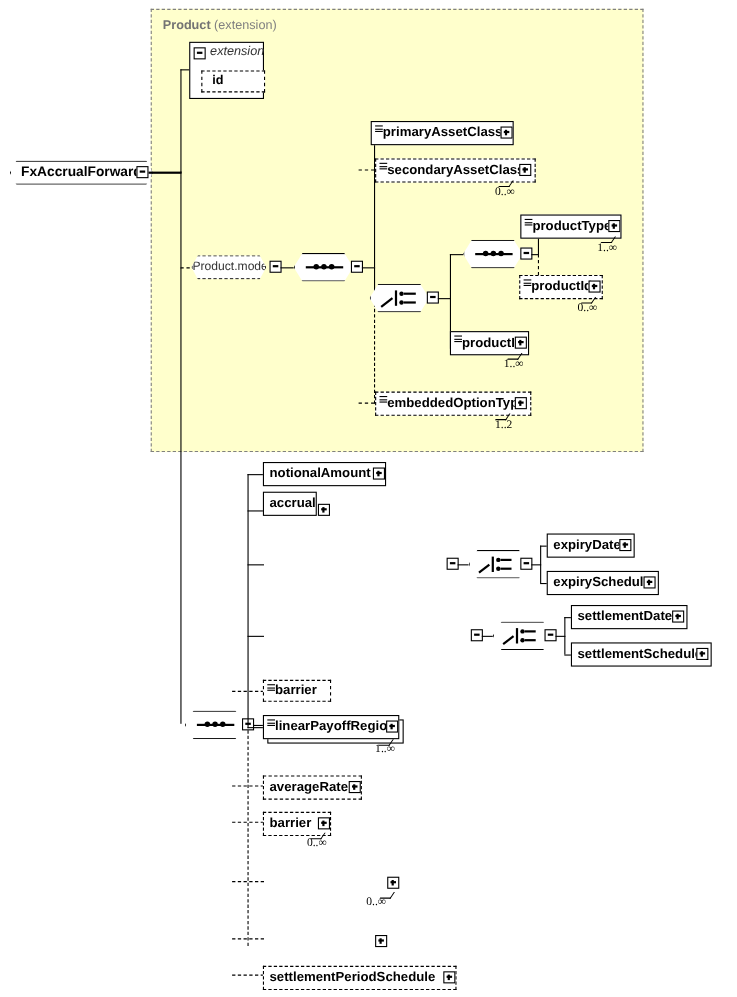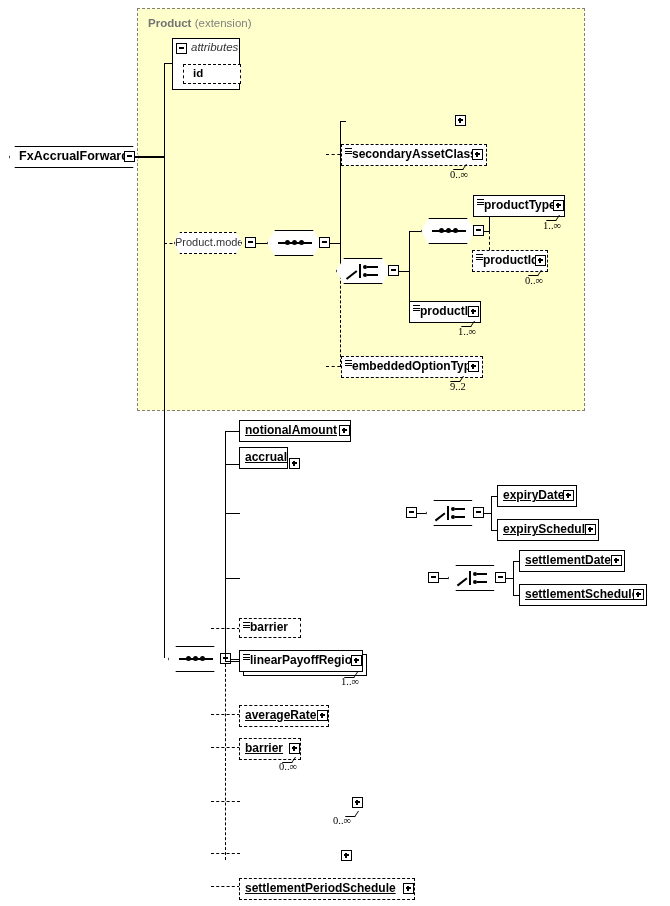--- a/index.html
+++ b/index.html
@@ -17,21 +17,21 @@
   .node{position:absolute;box-sizing:border-box;background:#fff;
         border:1.6px solid #000;height:22px;line-height:19px;
         font-size:12px;font-weight:bold;color:#000;white-space:nowrap;
         padding:0 3px 0 10px;}
   .node.dash{border-style:dashed;border-width:1.5px;}
   .node::after{content:"";position:absolute;left:3px;top:3px;width:7px;height:7px;
         background:
           linear-gradient(#000,#000) 0 0/7px 1.2px no-repeat,
           linear-gradient(#000,#000) 0 2.6px/7px 1.2px no-repeat,
           linear-gradient(#000,#000) 0 5.2px/7px 1.2px no-repeat;}
-  .node.noicon{padding-left:5px;text-decoration:underline;}
+  .node.noicon{padding-left:5px;}
   .node.noicon::after{display:none;}
   .shadow{position:absolute;background:#b3b3b3;z-index:-1;}
 
   
   .stack{position:absolute;box-sizing:border-box;background:#fff;border:1.6px solid #000;}
 
   
   .tog{position:absolute;box-sizing:border-box;width:11px;height:11px;
        border:1.5px solid #000;background:#fff;}
   .tog i{position:absolute;background:#000;}
@@ -94,21 +94,21 @@
   <div class="ln v" style="left:164px;top:63px;height:94px;"></div>
   <div class="ln h" style="left:164px;top:62.6px;width:19px;"></div>
   <div class="ln v" style="left:164px;top:156px;height:87px;"></div>
   <div class="dln h" style="left:164px;top:243px;width:14px;"></div>
 
   <div class="shadow" style="left:176px;top:42px;width:68px;height:52px;"></div>
   <div class="attrbox" style="left:172px;top:38px;width:68px;height:52px;"></div>
   <div class="tog" style="left:176px;top:43px;">
       <i class="h"></i>
     </div>
-  <div class="attrlabel" style="left:191px;top:41px;">attributes</div>
+  <div class="attrlabel" style="left:191px;top:41px;">extension</div>
   <div class="shadow" style="left:187px;top:68px;width:58px;height:20px;"></div>
   <div class="attrrow" style="left:183px;top:64px;width:58px;">id</div>
 
   <div class="shadow" style="left:178px;top:236px;width:68px;height:22px;"></div>
   <div class="oct dash" style="left:174px;top:232px;width:68px;font-size:11px;">Product.model</div>
   <div class="tog" style="left:245px;top:237px;">
       <i class="h"></i>
     </div>
   <div class="ln h" style="left:255px;top:242.6px;width:12px;"></div>
 
@@ -126,20 +126,21 @@
 
   <div class="ln v" style="left:340px;top:121px;height:122px;"></div>
   <div class="ln h" style="left:340px;top:120.6px;width:6px;"></div>
   <div class="dln h" style="left:326px;top:154px;width:20px;"></div>
   <div class="ln v" style="left:340px;top:243px;height:28px;"></div>
   <div class="ln h" style="left:340px;top:270.6px;width:6px;"></div>
   <div class="dln v" style="left:340px;top:271px;height:96px;"></div>
   <div class="dln h" style="left:326px;top:366px;width:20px;"></div>
 
   <div class="shadow" style="left:341px;top:114px;width:130px;height:22px;"></div>
+  <div class="node" style="left:337px;top:110px;width:130px;">primaryAssetClass</div>
   <div class="tog" style="left:455px;top:115px;">
       <i class="h"></i>
       <i class="v"></i>
     </div>
 
   <div class="shadow" style="left:345px;top:148px;width:146px;height:22px;"></div>
   <div class="node dash" style="left:341px;top:144px;width:146px;">secondaryAssetClass</div>
   <div class="tog" style="left:472px;top:149px;">
       <i class="h"></i>
       <i class="v"></i>
@@ -208,21 +209,21 @@
   <div class="tick" style="left:463px;top:321px;"></div>
   <div class="card" style="left:458px;top:326px;">1..∞</div>
 
   <div class="shadow" style="left:345px;top:360px;width:142px;height:22px;"></div>
   <div class="node dash" style="left:341px;top:356px;width:142px;">embeddedOptionType</div>
   <div class="tog" style="left:468px;top:361px;">
       <i class="h"></i>
       <i class="v"></i>
     </div>
   <div class="tick" style="left:452px;top:376px;"></div>
-  <div class="card" style="left:450px;top:381px;">9..2</div>
+  <div class="card" style="left:450px;top:381px;">1..2</div>
 
   <div class="ln v" style="left:164px;top:243px;height:415px;"></div>
   <div class="shadow" style="left:172px;top:650px;width:54px;height:26px;"></div>
   <div class="comp" style="left:168px;top:646px;">
     <div class="gl" style="left:10px;top:11.2px;width:34px;height:1.5px;background:#000;"></div>
     <div class="gl" style="left:17px;top:8.6px;width:5px;height:5px;border-radius:50%;background:#000;"></div>
     <div class="gl" style="left:24px;top:8.6px;width:5px;height:5px;border-radius:50%;background:#000;"></div>
     <div class="gl" style="left:31px;top:8.6px;width:5px;height:5px;border-radius:50%;background:#000;"></div>
   </div>
   <div class="tog" style="left:220px;top:653px;">

